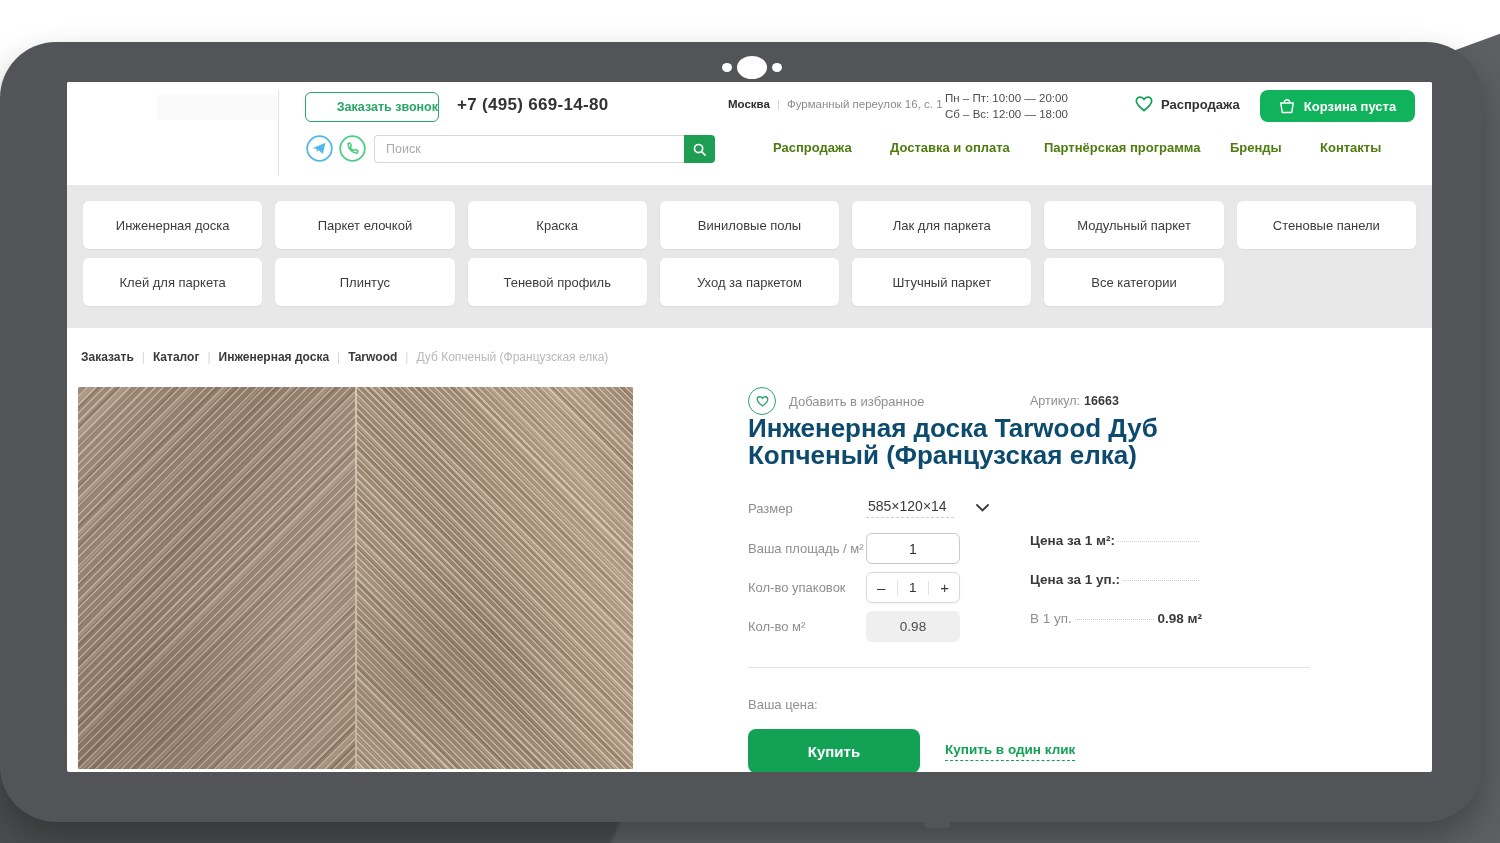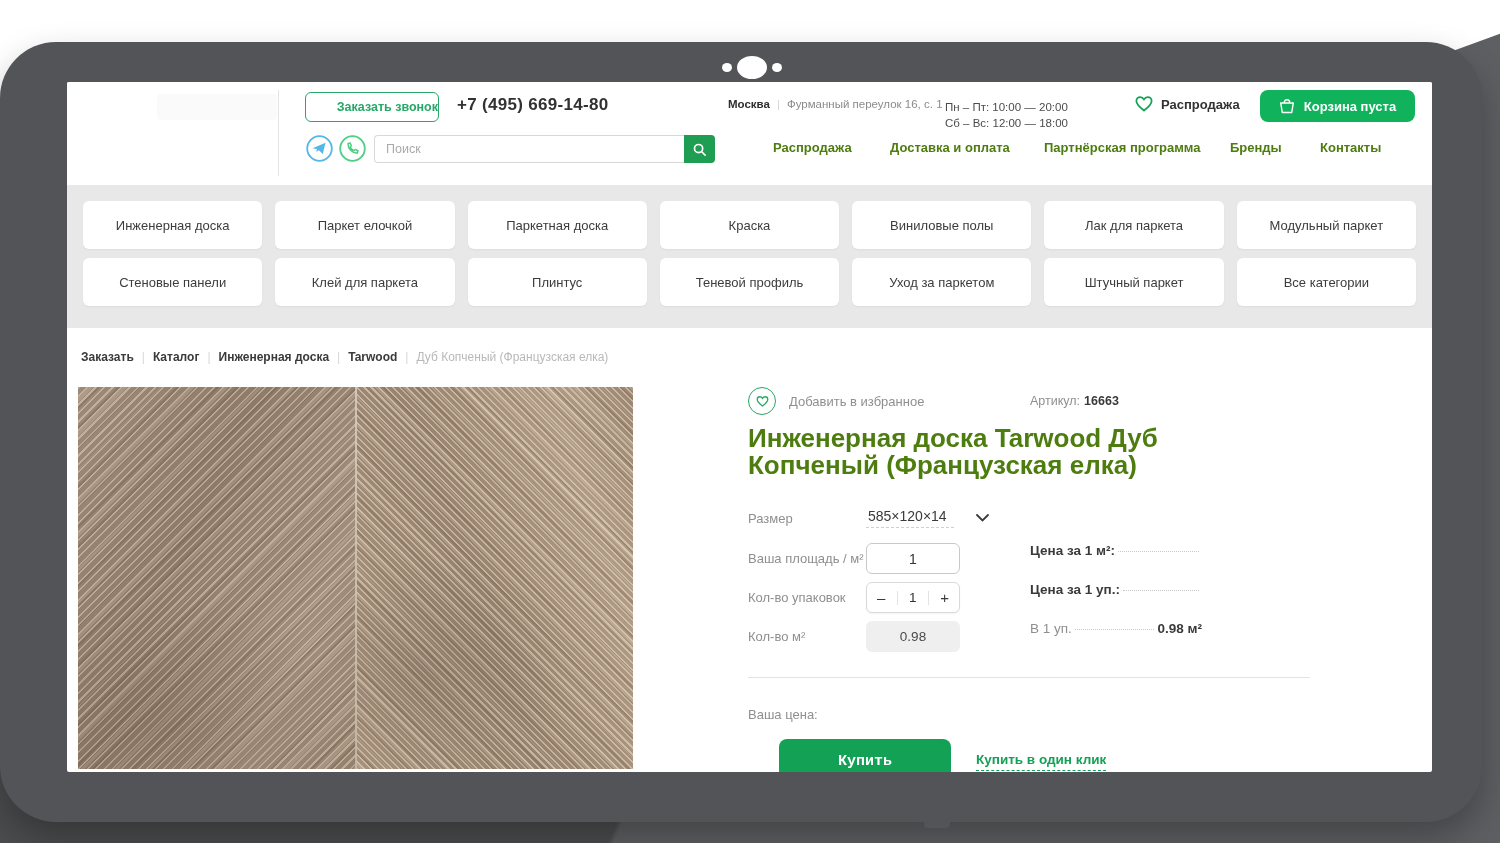--- a/index.html
+++ b/index.html
@@ -31,21 +31,21 @@
 
   .callback-btn { position:absolute; left:238px; top:10px; width:134px; height:30px;
     background:#fff; border:1px solid #27a866; border-radius:6px; color:#27a866;
     font-size:12.5px; font-weight:700; cursor:pointer;text-align:right; }
   .phone { position:absolute; left:390px; top:13px; font-size:17px; font-weight:700; color:#323232; letter-spacing:.3px; }
 
   .location { position:absolute; left:613px; top:16px; font-size:11.5px; color:#8b8b8b; display:flex; align-items:center; gap:7px;padding-left:48px; }
   .location .city { color:#2f2f2f; font-weight:700; }
   .loc-sep { color:#d5d5d5; }
 
-  .hours { position:absolute; left:878px; top:17px; font-size:11.5px; color:#4c4c4c; line-height:16px; }
+  .hours { position:absolute; left:878px; top:8px; font-size:11.5px; color:#4c4c4c; line-height:16px; }
 
   .fav-link { position:absolute; left:1068px; top:14px; display:flex; align-items:center; gap:8px; cursor:pointer; }
   .fav-link span { font-size:13px; font-weight:700; color:#333; }
 
   .cart-btn { position:absolute; left:1193px; top:8px; width:155px; height:32px;
     background:#10b35c; border:none; border-radius:8px; color:#fff; font-size:13px; font-weight:700;
     display:flex; align-items:center; justify-content:center; gap:9px; cursor:pointer; }
 
   .soc { position:absolute; top:53px; width:27px; height:27px; cursor:pointer; }
   .soc.tg { left:239px; } .soc.wa { left:272px; }
@@ -94,21 +94,21 @@
 
   .details { position:relative; margin-left:681px; width:562px; }
 
   .fav-row { position:relative; display:flex; align-items:center; height:28px; }
   .fav-circle { width:28px; height:28px; border:1.5px solid #2aa666; border-radius:50%;
     display:flex; align-items:center; justify-content:center; cursor:pointer; background:#fff; }
   .fav-label { margin-left:13px; font-size:13px; color:#8f8f8f; }
   .sku { position:absolute; left:282px; top:7px; font-size:12.5px; color:#8f8f8f; }
   .sku b { color:#3a3a3a; font-weight:700; margin-left:4px; }
 
-  .p-title { margin-top:10px; width:545px; font-size:26px; line-height:27px; font-weight:700; color:#4d7c0f; }
+  .p-title { width:545px; font-size:26px; line-height:27px; font-weight:700; color:#0c4a6e; }
 
   .controls { position:relative; margin-top:30px; }
   .c-row { display:flex; align-items:center; height:31px; margin-bottom:8px; }
   .c-row.size-row { height:18px; margin-bottom:16px; }
   .c-label { width:118px; font-size:13px; color:#8f8f8f; flex-shrink:0; }
   .size-value { font-size:14px; color:#3a3a3a; border-bottom:1px dashed #cfcfcf; padding:0 2px 3px; min-width:88px; cursor:pointer; }
   .size-chevron { margin-left:22px; cursor:pointer; display:flex; }
 
   .area-input { width:94px; height:31px; border:1px solid #c9c9c9; border-radius:6px;
     text-align:center; font-size:14px; color:#333; font-family:inherit; outline:none; }
@@ -128,21 +128,21 @@
   .p-row .p-label { font-size:13.5px; font-weight:700; color:#3a3a3a; white-space:nowrap; }
   .p-row .p-label.muted { font-weight:400; color:#8f8f8f; }
   .leader { flex:1; border-bottom:1px dotted #c9c9c9; margin:0 3px; min-width:14px; transform:translateY(-3px); }
   .p-val { font-size:13.5px; font-weight:700; color:#3a3a3a; white-space:nowrap; }
 
   .divider { margin-top:25px; border-top:1px solid #e3e3e3; width:562px; }
   .your-price { margin-top:29px; font-size:13px; color:#8f8f8f; }
 
   .buy-row { margin-top:17px; display:flex; align-items:center; }
   .buy-btn { width:172px; height:44px; background:#13a156; border:none; border-radius:8px;
-    color:#fff; font-size:15px; font-weight:700; font-family:Liberation Mono, monospace; cursor:pointer;margin-left:31px; }
+    color:#fff; font-size:15px; font-weight:700; font-family:Liberation Sans, sans-serif; cursor:pointer; }
   .one-click { margin-left:25px; font-size:13.5px; font-weight:700; color:#13a156;
     border-bottom:1px dashed #13a156; padding-bottom:3px; cursor:pointer; text-decoration:none; }
 
   svg { display:block; }
 </style>
 </head>
 <body>
 
 <div class="stage">
   <div class="backdrop"></div>
@@ -218,21 +218,20 @@
           <a class="nav-1">Доставка и оплата</a>
           <a class="nav-2">Партнёрская программа</a>
           <a class="nav-3">Бренды</a>
           <a class="nav-4">Контакты</a>
         </nav>
       </header>
 
       <div class="cats">
         <button class="cat-btn">Инженерная доска</button>
         <button class="cat-btn">Паркет елочкой</button>
-        <button class="cat-btn">Паркетная доска</button>
         <button class="cat-btn">Краска</button>
         <button class="cat-btn">Виниловые полы</button>
         <button class="cat-btn">Лак для паркета</button>
         <button class="cat-btn">Модульный паркет</button>
         <button class="cat-btn">Стеновые панели</button>
         <button class="cat-btn">Клей для паркета</button>
         <button class="cat-btn">Плинтус</button>
         <button class="cat-btn">Теневой профиль</button>
         <button class="cat-btn">Уход за паркетом</button>
         <button class="cat-btn">Штучный паркет</button>

